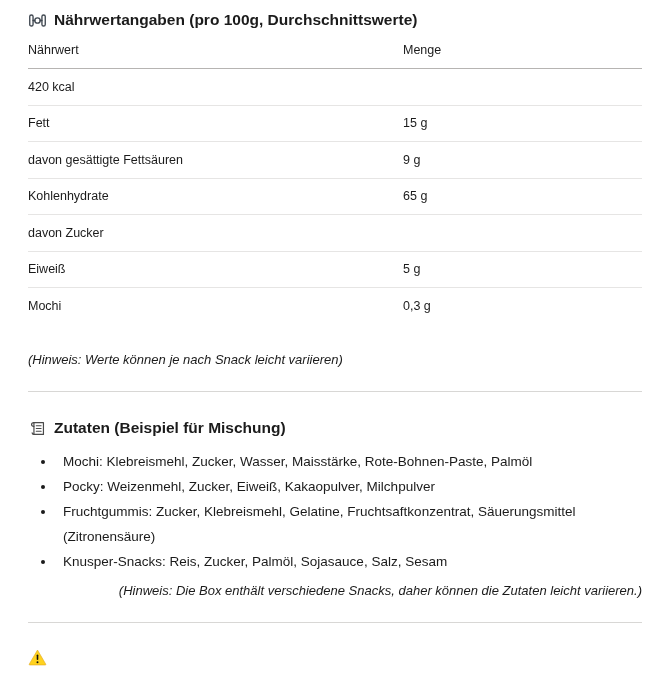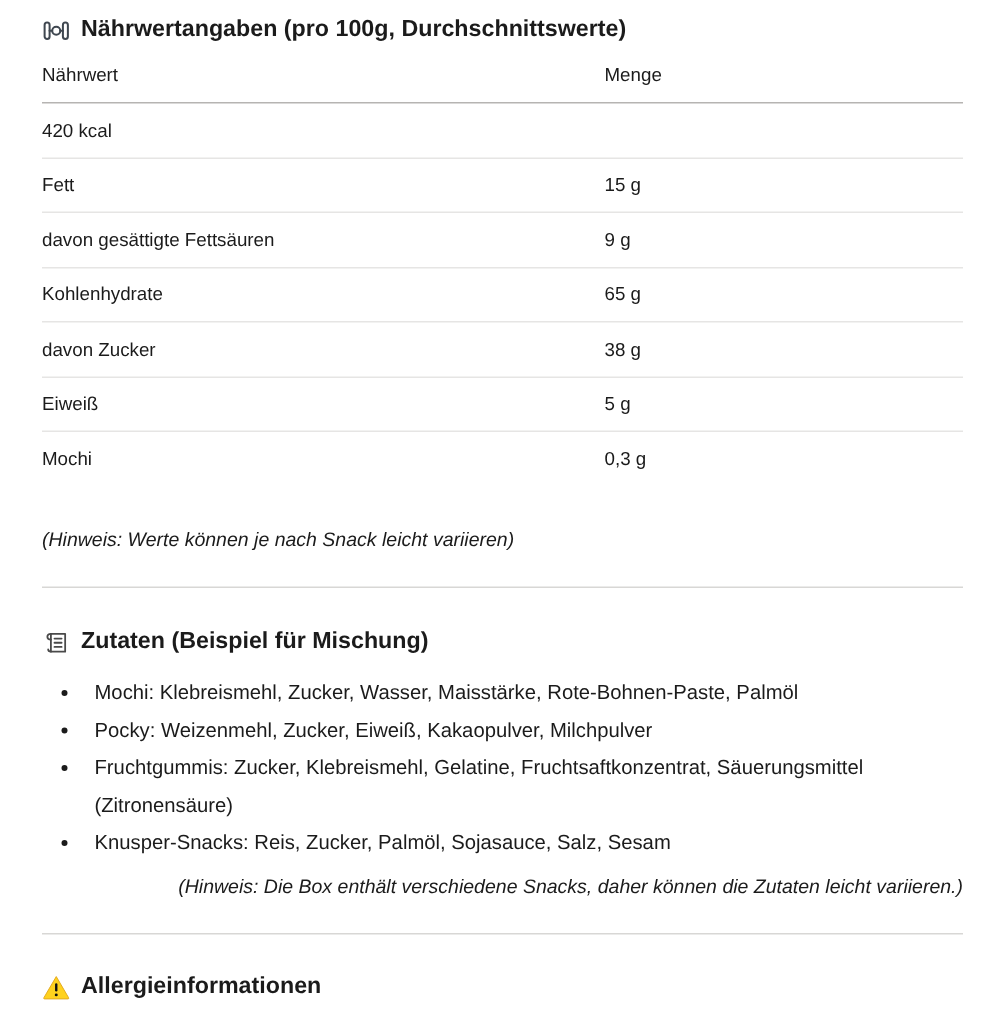--- a/index.html
+++ b/index.html
@@ -120,21 +120,20 @@
     <div class="nutri-row body">
       <div class="nutri-cell">davon gesättigte Fettsäuren</div>
       <div class="nutri-cell">9 g</div>
     </div>
     <div class="nutri-row body">
       <div class="nutri-cell">Kohlenhydrate</div>
       <div class="nutri-cell">65 g</div>
     </div>
     <div class="nutri-row body">
       <div class="nutri-cell">davon Zucker</div>
-      <div class="nutri-cell">38 g</div>
     </div>
     <div class="nutri-row body">
       <div class="nutri-cell">Eiweiß</div>
       <div class="nutri-cell">5 g</div>
     </div>
     <div class="nutri-row body">
       <div class="nutri-cell">Mochi</div>
       <div class="nutri-cell">0,3 g</div>
     </div>
   </div>
@@ -169,16 +168,15 @@
   <hr class="divider">
 
   <h2 class="section-heading allergy-heading">
     <span class="icon">
       <svg viewBox="0 0 24 24">
         <path d="M12 2.6 L22.4 20.4 Q22.9 21.4 21.8 21.4 L2.2 21.4 Q1.1 21.4 1.6 20.4 Z" fill="#FFD21E" stroke="#E3A81C" stroke-width="0.8" stroke-linejoin="round"></path>
         <rect x="11" y="8.2" width="2" height="7" rx="1" fill="#111111"></rect>
         <circle cx="12" cy="18" r="1.25" fill="#111111"></circle>
       </svg>
     </span>
-    <span>Allergieinformationen</span>
   </h2>
 
 </div>
 
 </body></html>

